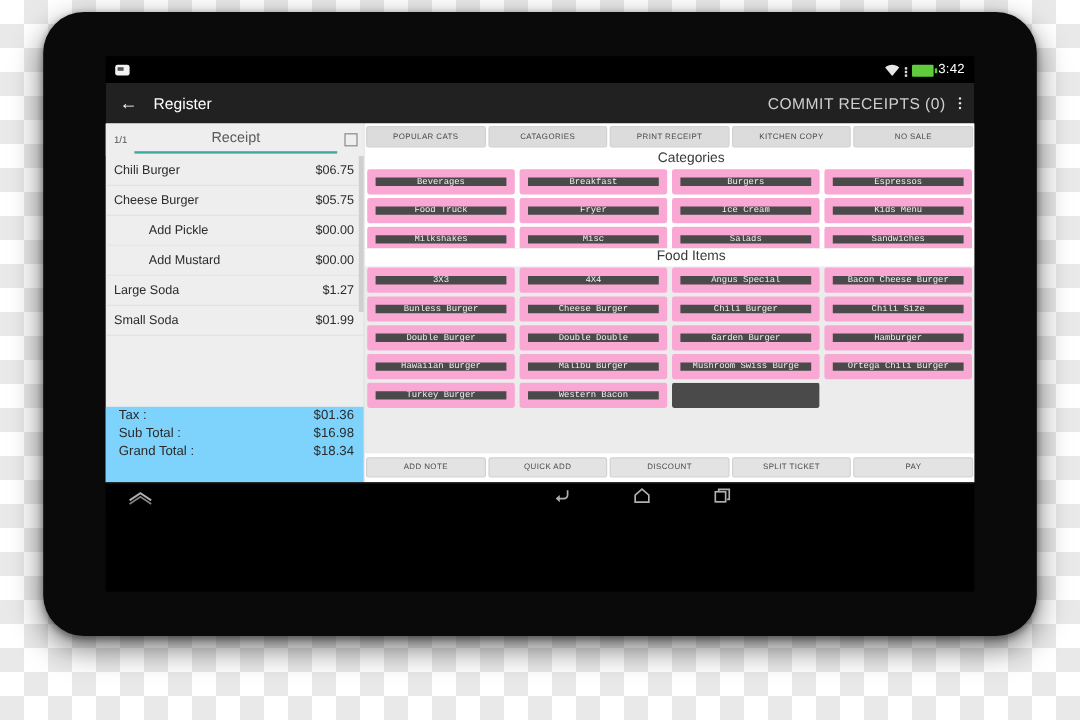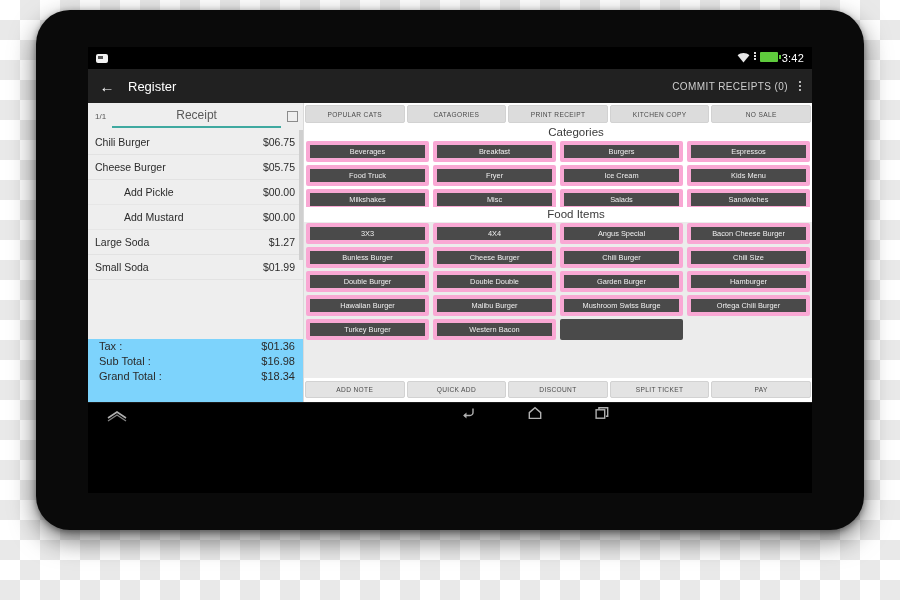--- a/index.html
+++ b/index.html
@@ -54,21 +54,21 @@
     border-radius: 2px;
     position: relative;
   }
   #statusbar .notif::after {
     content: "";
     position: absolute; left: 2px; top: 2px;
     width: 5px; height: 3px; background: #555;
   }
   #statusbar .right {
     margin-left: auto;
-    display: flex; align-items: flex-start; gap: 4px;
+    display: flex; align-items: flex-end; gap: 4px;
   }
   .wifi-ico { display: block; }
   .batt {
     width: 18px; height: 10px;
     background: #5fcb3d;
     border-radius: 1px;
     position: relative;
   }
   .batt::after {
     content: ""; position: absolute; right: -3px; top: 3px;
@@ -90,21 +90,21 @@
   #toolbar .back {
     width: 20px; height: 20px;
     display: flex; align-items: center; justify-content: center;
     color: #fff; font-size: 15px; line-height: 1;
   }
   #toolbar .title {
     font-size: 13px; margin-left: 11px; color: #fff;
   }
   #toolbar .commit {
     margin-left: auto;
-    font-size: 10px;
+    font-size: 13px;
     color: #cfcfcf;
     letter-spacing: .4px;
   }
   #toolbar .kebab {
     margin-left: 11px; margin-right: 2px;
     display: flex; flex-direction: column; gap: 2px; align-items: center;
   }
   #toolbar .kebab i { width: 2px; height: 2px; background: #e8e8e8; border-radius: 50%; }
 
   
@@ -226,27 +226,28 @@
   .grid {
     display: grid;
     grid-template-columns: repeat(4, 1fr);
     gap: 3px 4px;
     padding: 1px 2px 0 2px;
     background: #fff;
   }
   .gbtn {
     height: 21px;
     background: #4a4a4a;
-    border: 4px solid #f9a8d4;
+    border: 7px solid #f9a8d4;
     border-radius: 2px;
     display: flex; align-items: center; justify-content: center;
     font-size: 7.4px;
     color: #f0f0f0;
     overflow: hidden;
     white-space: nowrap;
+    font-family: Liberation Mono, monospace;
   }
   .gbtn.blank { background: transparent; border-color: transparent; }
 
   #cats-wrap {
     height: 82px;
     overflow: hidden;
     background: #fff;
   }
   #items-wrap {
     flex: 1;

